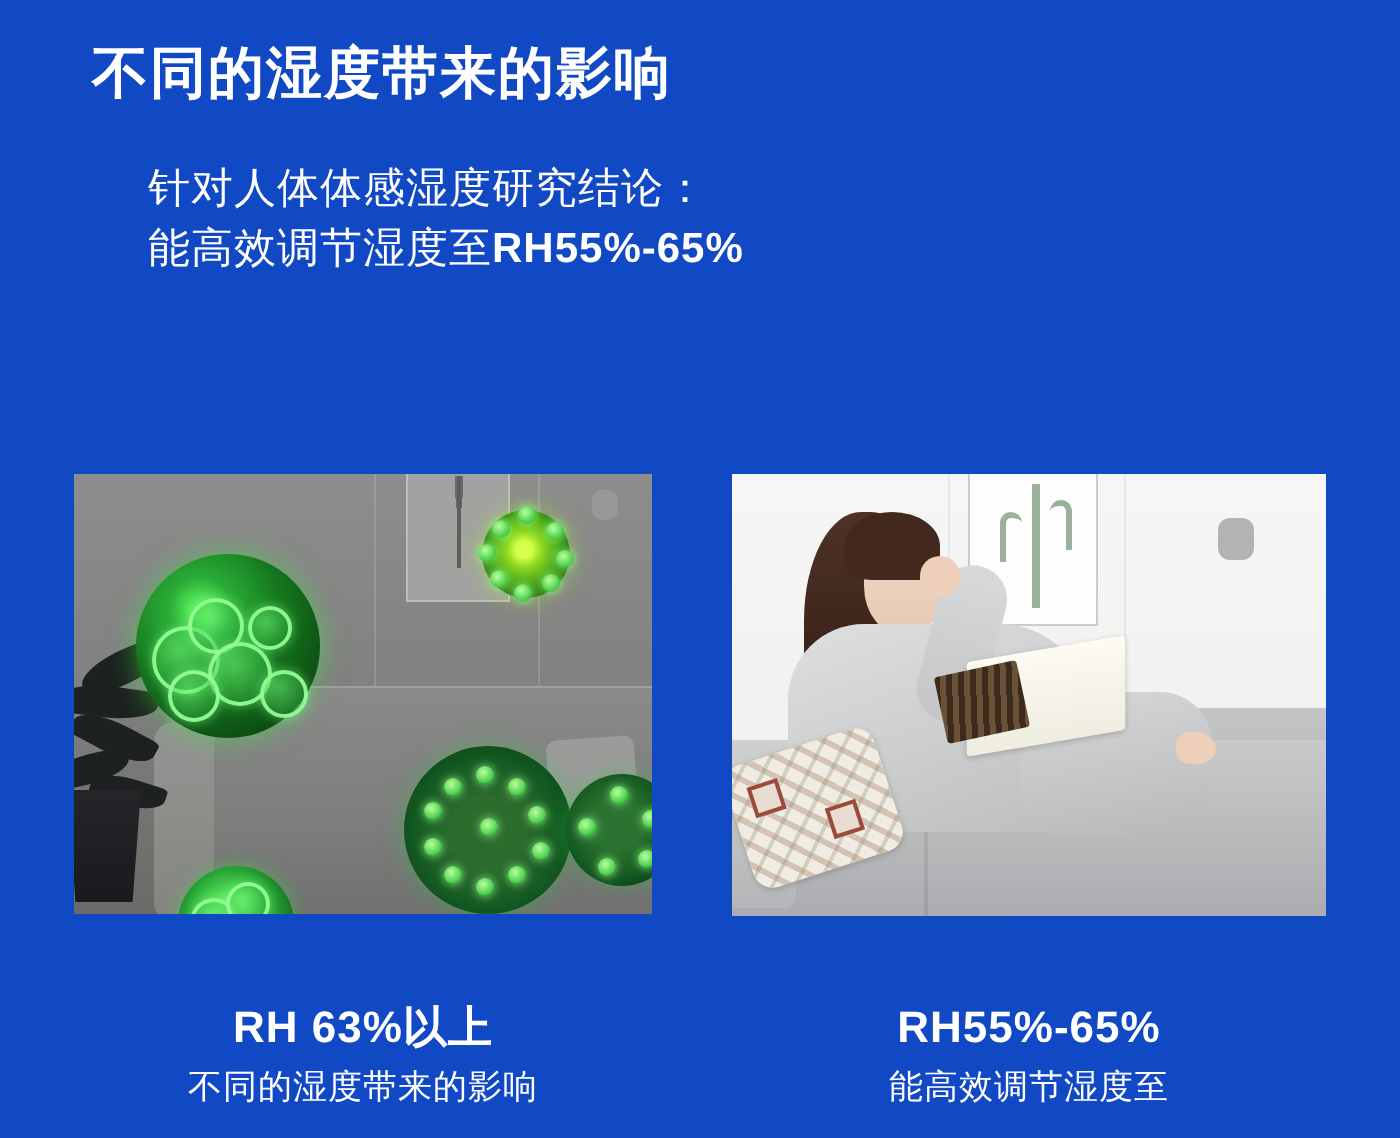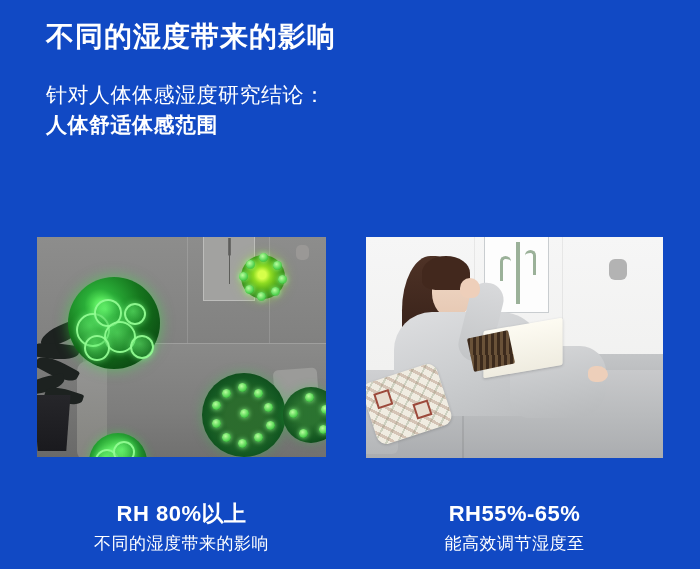--- a/index.html
+++ b/index.html
@@ -43,20 +43,21 @@
     left: 46px;
     top: 80px;
     width: 420px;
     color: #ffffff;
   }
   .copy-line {
     font-size: 21px;
     line-height: 30px;
     letter-spacing: 0.5px;
     white-space: nowrap;
+    margin-left: 28px;
   }
   .copy-line.regular { font-weight: normal; }
   .copy-line.bold    { font-weight: bold; }
   .copy-line .em     { font-weight: bold; }
 
   
   .panel {
     position: absolute;
     overflow: hidden;
     background: #6d6d6d;
@@ -329,21 +330,21 @@
 </style>
 </head>
 <body>
 
 <div class="poster">
 
   <div class="headline">不同的湿度带来的影响</div>
 
   <div class="body-copy">
     <div class="copy-line regular">针对人体体感湿度研究结论：</div>
-    <div class="copy-line bold">人体舒适体感范围</div>
+    <div class="copy-line regular"><span>能高效调节湿度至</span><span class="em">RH55%-65%</span></div>
   </div>
 
   <div class="panel left">
     <div class="scene">
       <div class="wall-dark"></div>
       <div class="wall-dark-panelline" style="left:150px;"></div>
       <div class="wall-dark-panelline" style="left:232px;"></div>
 
       <div class="art-dark"></div>
       <div class="knob-dark"></div>
@@ -445,21 +446,21 @@
       </div>
 
       <div class="pillow">
         <div class="pillow-motif" style="left:10px; top:12px;"></div>
         <div class="pillow-motif" style="left:44px; top:34px;"></div>
       </div>
     </div>
   </div>
 
   <div class="caption left">
-    <div class="caption-title">RH 80%以上</div>
+    <div class="caption-title">RH 63%以上</div>
     <div class="caption-sub">不同的湿度带来的影响</div>
   </div>
 
   <div class="caption right">
     <div class="caption-title">RH55%-65%</div>
     <div class="caption-sub">能高效调节湿度至</div>
   </div>
 
 </div>
 

